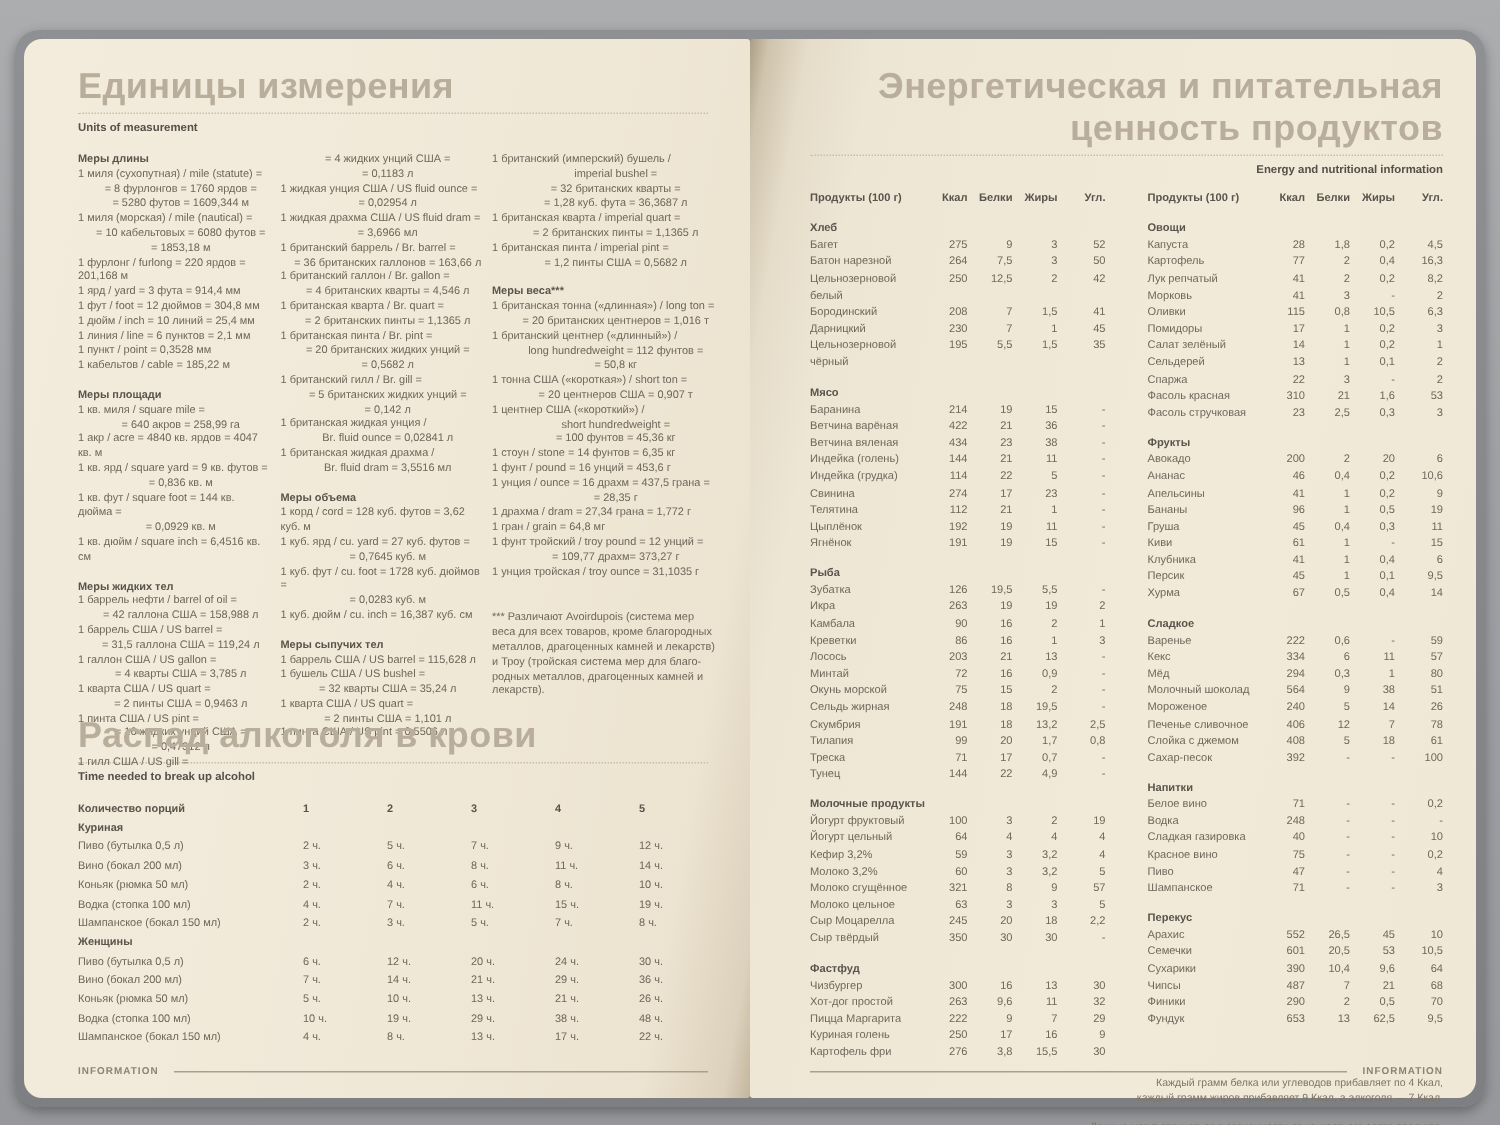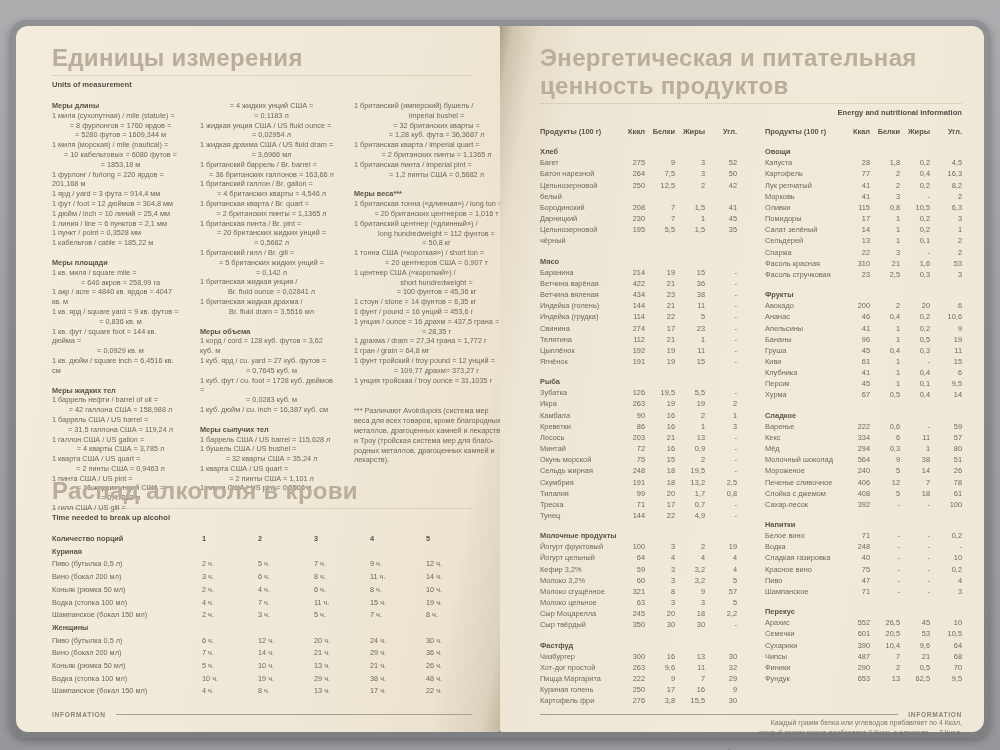--- a/index.html
+++ b/index.html
@@ -29,28 +29,28 @@
     background:linear-gradient(100deg,#ab9e86 0%,#cfc4ad 2.2%,#e5dcc9 6.5%,#eee6d5 14%,#f2ead9 55%,#f0e8d6 100%);
   }
   .inner { position:absolute; inset:0; }
   .page-left .inner  { padding:12px 28px 0 36px; }
   .page-right .inner { padding:12px 22px 0 40px; }
 
   h1 {
     margin:6px 0 3px; font-size:24px; font-weight:bold;
     color:#b9ae9c; letter-spacing:.3px;
   }
-  .page-right h1 { }
+  .page-right h1 { text-align:right; }
   .rule { border-bottom:1px dotted #c9beaa; margin-bottom:4px; }
   .subtitle { font-size:7.6px; font-weight:bold; color:#544f48; }
   .page-right .subtitle { text-align:right; }
 
   
   .meas-cols {
-    display:grid; grid-template-columns:128px 134px 156px; column-gap:20px;
+    display:grid; grid-template-columns:128px 134px 156px; column-gap:7px;
     margin-top:12px; height:374px;
     font-size:7.3px; line-height:9.8px; color:#6e675b;
   }
   .meas-block { margin-bottom:10px; }
   .meas-block.note { margin-top:21px; }
   .meas-h { font-weight:bold; color:#59534b; }
   .meas-line.ind { padding-left:9px;text-align:center; }
 
   
   .h2 { margin-top:2px; }

